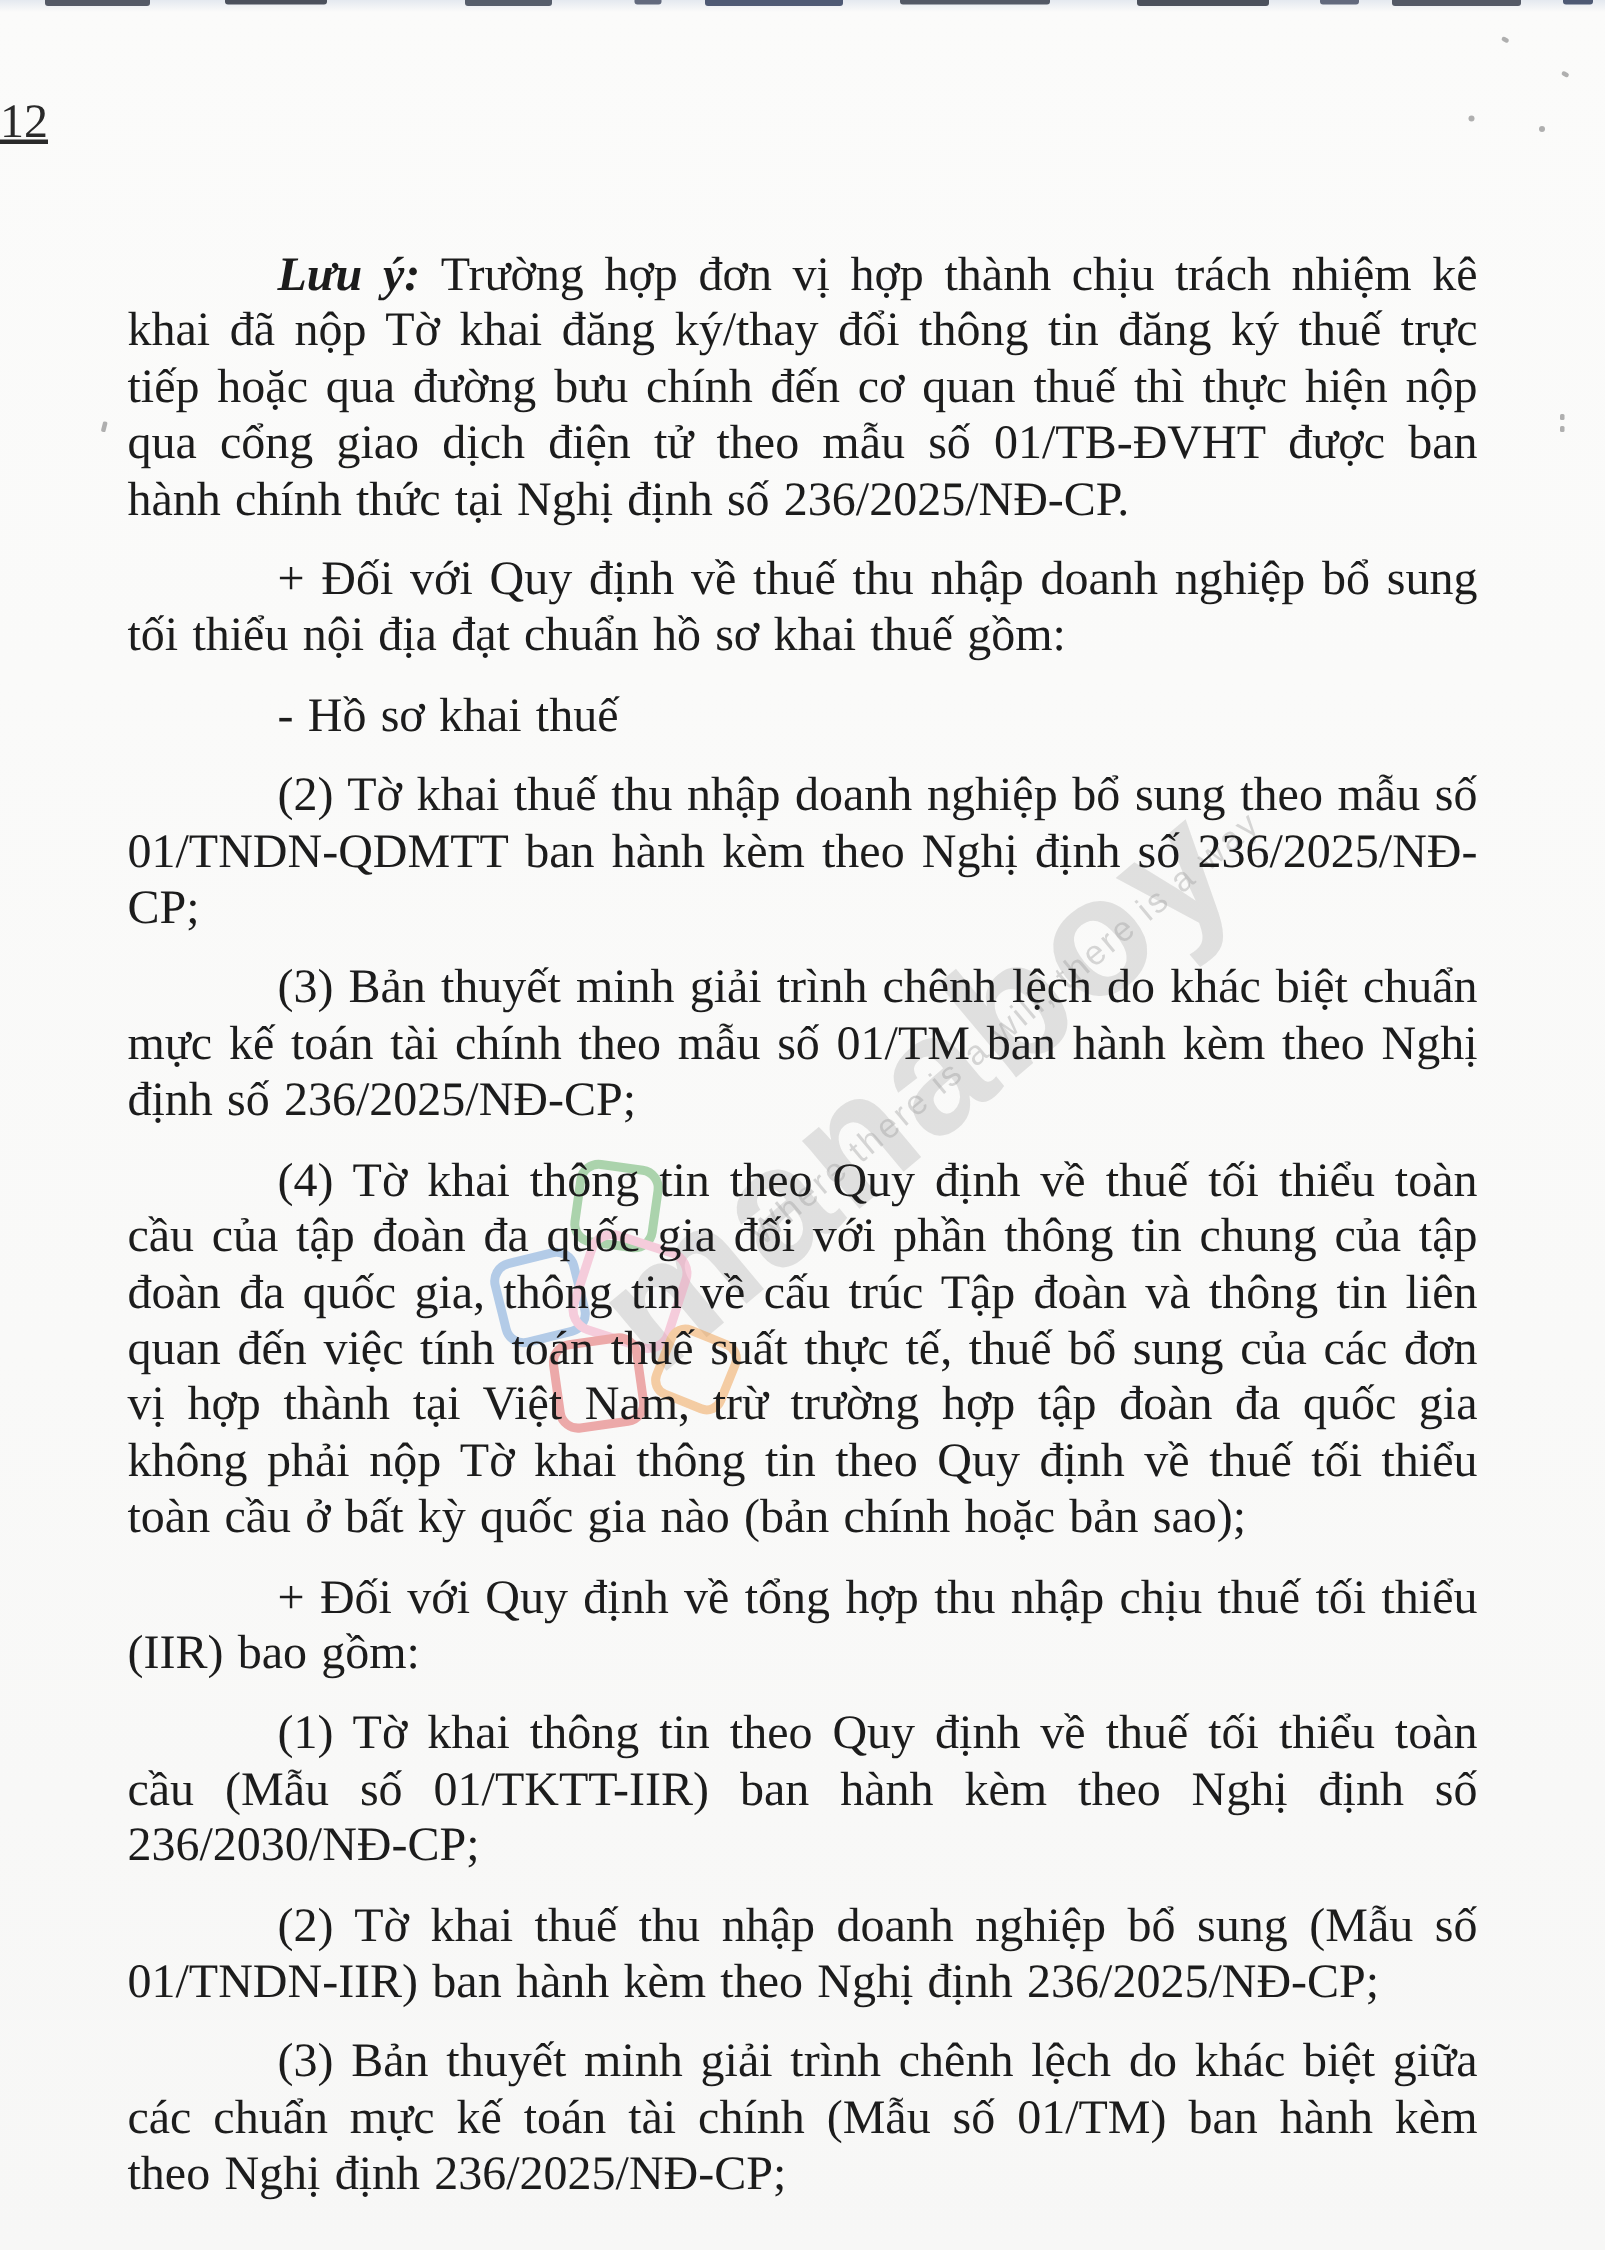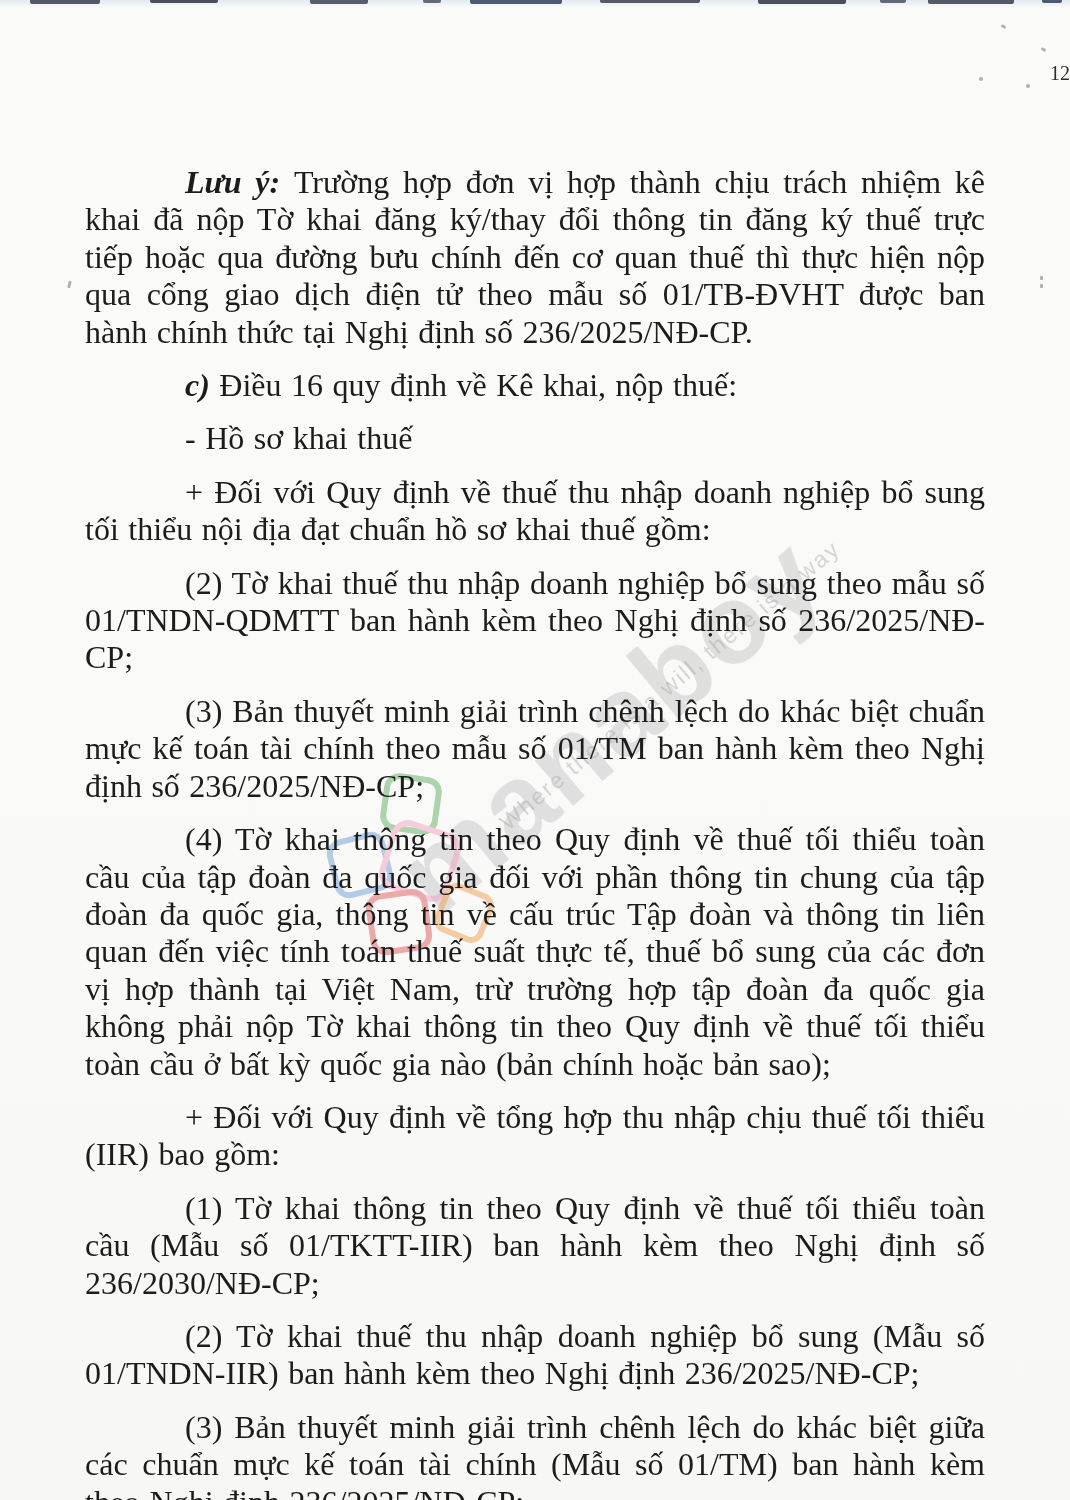--- a/index.html
+++ b/index.html
@@ -32,21 +32,21 @@
   .seg5  { left: 470px;  width: 92px;  height: 4px; background: #33405e; }
   .seg6  { left: 600px;  width: 100px; height: 3px; background: #39404e; }
   .seg7  { left: 758px;  width: 88px;  height: 4px; background: #2f3542; }
   .seg8  { left: 880px;  width: 26px;  height: 3px; background: #4a5268; }
   .seg9  { left: 928px;  width: 86px;  height: 4px; background: #39404e; }
   .seg10 { left: 1042px; width: 20px;  height: 3px; background: #33405e; }
 
   
   .page-number {
     position: absolute; top: 62px; left: 0; width: 100%;
-    text-align: right; font-size: 20px; color: #2a2a2a;
+    text-align: left; font-size: 32px; color: #2a2a2a; text-decoration: underline;
   }
 
   
   .wm-brand {
     position: absolute; left: 330px; top: 660px; width: 560px;
     transform: rotate(-40deg);
     font-family: "Liberation Sans", sans-serif;
     font-weight: bold; font-size: 112px; letter-spacing: 3px;
     color: rgba(150,150,150,0.26);
     white-space: nowrap; text-align: center;
@@ -111,23 +111,22 @@
   <svg class="wm-logo" width="180" height="215" viewBox="0 0 180 215" fill="none">
     <rect x="60" y="16" width="52" height="52" rx="12" stroke-width="6" transform="rotate(8 86 42)" stroke="#5fae63"></rect>
     <rect x="8" y="76" width="54" height="54" rx="12" stroke-width="6" transform="rotate(-14 35 103)" stroke="#6f9fd8"></rect>
     <rect x="62" y="66" width="66" height="66" rx="14" stroke-width="6" transform="rotate(18 95 99)" stroke="#f2a0bf"></rect>
     <rect x="46" y="132" width="56" height="56" rx="12" stroke-width="6" transform="rotate(-8 74 160)" stroke="#e05c5c"></rect>
     <rect x="116" y="128" width="46" height="46" rx="10" stroke-width="6" transform="rotate(22 139 151)" stroke="#f0a050"></rect>
   </svg>
 
   <div class="content">
     <p class="para"><span class="lead">Lưu ý: </span><span>Trường hợp đơn vị hợp thành chịu trách nhiệm kê khai đã nộp Tờ khai đăng ký/thay đổi thông tin đăng ký thuế trực tiếp hoặc qua đường bưu chính đến cơ quan thuế thì thực hiện nộp qua cổng giao dịch điện tử theo mẫu số 01/TB-ĐVHT được ban hành chính thức tại Nghị định số 236/2025/NĐ-CP.</span></p>
-    <p class="para"><span class="lead">c) </span><span>Điều 16 quy định về Kê khai, nộp thuế:</span></p>
+    <p class="para"><span>+ Đối với Quy định về thuế thu nhập doanh nghiệp bổ sung tối thiểu nội địa đạt chuẩn hồ sơ khai thuế gồm:</span></p>
     <p class="para"><span>- Hồ sơ khai thuế</span></p>
-    <p class="para"><span>+ Đối với Quy định về thuế thu nhập doanh nghiệp bổ sung tối thiểu nội địa đạt chuẩn hồ sơ khai thuế gồm:</span></p>
     <p class="para"><span>(2) Tờ khai thuế thu nhập doanh nghiệp bổ sung theo mẫu số 01/TNDN-QDMTT ban hành kèm theo Nghị định số 236/2025/NĐ-CP;</span></p>
     <p class="para"><span>(3) Bản thuyết minh giải trình chênh lệch do khác biệt chuẩn mực kế toán tài chính theo mẫu số 01/TM ban hành kèm theo Nghị định số 236/2025/NĐ-CP;</span></p>
     <p class="para"><span>(4) Tờ khai thông tin theo Quy định về thuế tối thiểu toàn cầu của tập đoàn đa quốc gia đối với phần thông tin chung của tập đoàn đa quốc gia, thông tin về cấu trúc Tập đoàn và thông tin liên quan đến việc tính toán thuế suất thực tế, thuế bổ sung của các đơn vị hợp thành tại Việt Nam, trừ trường hợp tập đoàn đa quốc gia không phải nộp Tờ khai thông tin theo Quy định về thuế tối thiểu toàn cầu ở bất kỳ quốc gia nào (bản chính hoặc bản sao);</span></p>
     <p class="para"><span>+ Đối với Quy định về tổng hợp thu nhập chịu thuế tối thiểu (IIR) bao gồm:</span></p>
     <p class="para"><span>(1) Tờ khai thông tin theo Quy định về thuế tối thiểu toàn cầu (Mẫu số 01/TKTT-IIR) ban hành kèm theo Nghị định số 236/2030/NĐ-CP;</span></p>
     <p class="para"><span>(2) Tờ khai thuế thu nhập doanh nghiệp bổ sung (Mẫu số 01/TNDN-IIR) ban hành kèm theo Nghị định 236/2025/NĐ-CP;</span></p>
     <p class="para"><span>(3) Bản thuyết minh giải trình chênh lệch do khác biệt giữa các chuẩn mực kế toán tài chính (Mẫu số 01/TM) ban hành kèm theo Nghị định 236/2025/NĐ-CP;</span></p>
   </div>
 
   <span class="speck sp1"></span>

